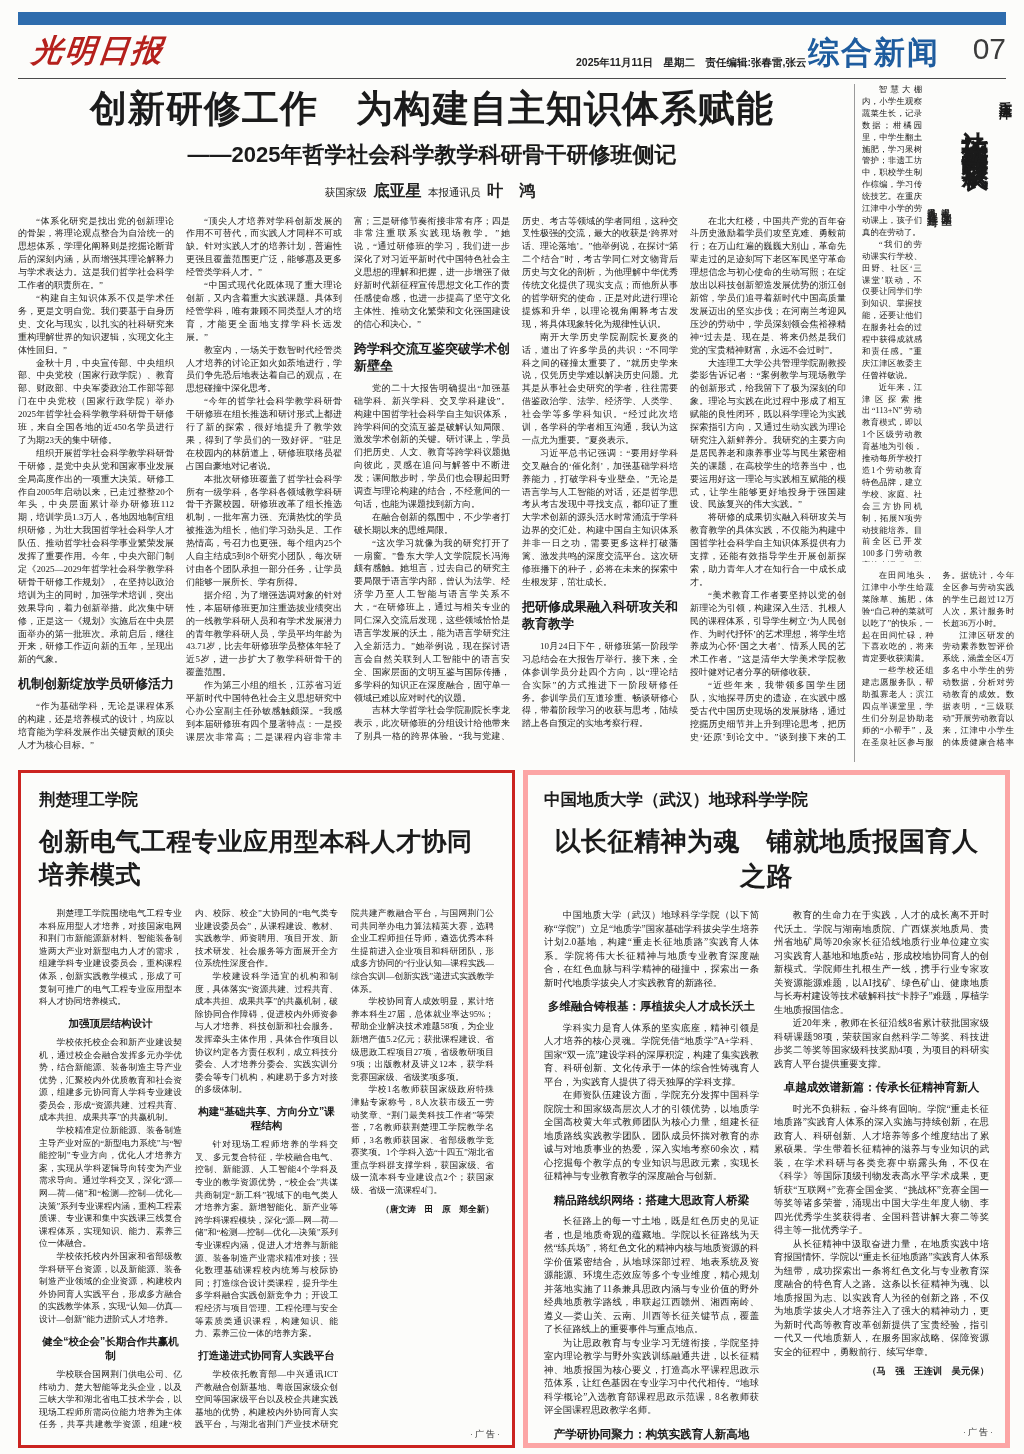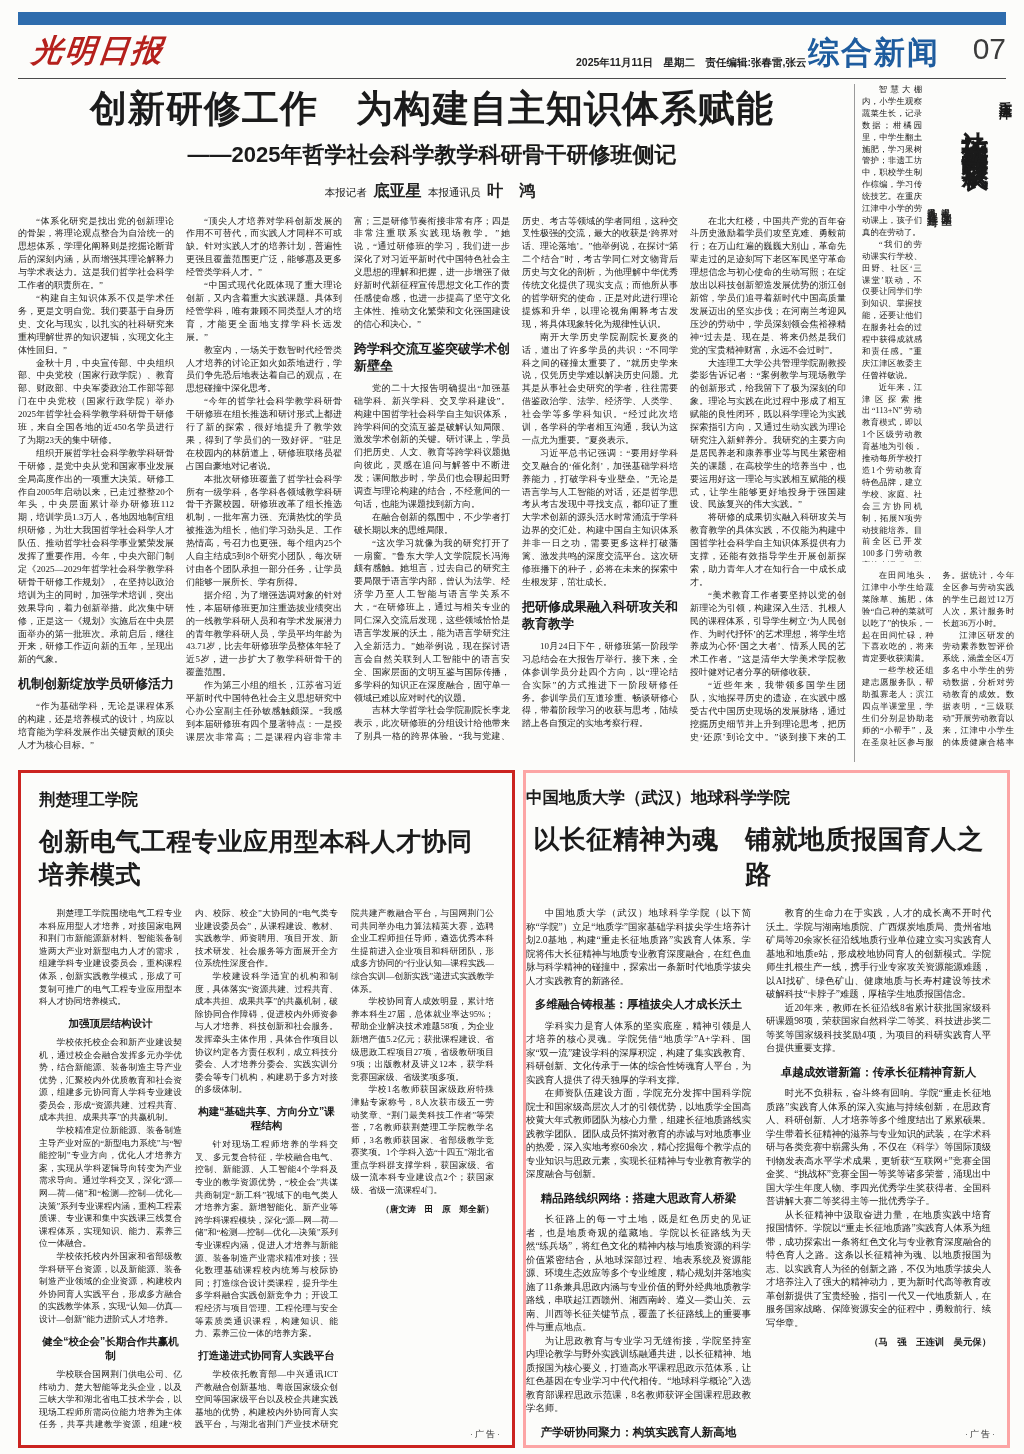--- a/index.html
+++ b/index.html
@@ -37,21 +37,21 @@
 
   
   .adbox-left{position:absolute;left:18px;top:770px;width:497px;height:678px;border:3.5px solid #cb2420;box-sizing:border-box;padding:16px 18px 6px 18px;background:#fcfcfa;}
   .ad-kicker{font-size:16.5px;font-weight:bold;font-family:"Liberation Sans",sans-serif;}
   .adbox-left .ad-hl{font-size:25px;font-weight:bold;font-family:"Liberation Sans",sans-serif;margin-top:14px;letter-spacing:0.5px;}
   .adbox-left .ad-cols{margin-top:16px;height:526px;column-count:3;column-gap:13px;column-fill:auto;overflow:hidden;font-size:8.7px;line-height:12.6px;text-align:justify;}
   .ad-cols .subhead{text-align:center;font-size:10.5px;margin:8px 0 6px 0;}
   .ad-label{position:absolute;right:10px;bottom:4px;font-size:9px;letter-spacing:2px;color:#333;}
 
   
-  .adbox-right{position:absolute;left:523px;top:770px;width:487px;height:678px;border:3px solid #fca5a5;box-sizing:border-box;padding:14px 16px 6px 0;background:#fcfcfa;}
+  .adbox-right{position:absolute;left:523px;top:770px;width:487px;height:678px;border:5px solid #fca5a5;box-sizing:border-box;padding:14px 16px 6px 16px;background:#fcfcfa;}
   .adbox-right .ad-hl{font-size:26px;font-weight:bold;font-family:Liberation Mono, monospace;margin-top:13px;text-align:center;letter-spacing:0.5px;}
   .adbox-right .ad-cols{margin-top:15px;height:545px;column-count:2;column-gap:15px;column-fill:auto;overflow:hidden;font-size:9.4px;line-height:13.5px;text-align:justify;}
   .adbox-right .subhead{text-align:center;font-size:11.5px;margin:9px 0 7px 0;}
 </style>
 </head>
 <body>
 
 <div class="page">
 
   <div class="topbar"></div>
@@ -61,21 +61,21 @@
     <div class="dateline">2025年11月11日　星期二　责任编辑:张春雷,张云</div>
     <div class="section-name">综合新闻</div>
     <div class="page-num">07</div>
   </div>
   <div class="headrule"></div>
 
   <div class="lead">
     <div class="lead-hl">创新研修工作　为构建自主知识体系赋能</div>
     <div class="lead-sub">——2025年哲学社会科学教学科研骨干研修班侧记</div>
     <div class="lead-by">
-      <span>本报记者</span>
+      <span>获国家级</span>
       <b>底亚星</b>
       <span>本报通讯员</span>
       <b>叶　鸿</b>
     </div>
     <div class="lead-cols">
         <p class="para">“体系化研究是找出党的创新理论的骨架，将理论观点整合为自洽统一的思想体系，学理化阐释则是挖掘论断背后的深刻内涵，从而增强其理论解释力与学术表达力。这是我们哲学社会科学工作者的职责所在。”</p>
         <p class="para">“构建自主知识体系不仅是学术任务，更是文明自觉。我们要基于自身历史、文化与现实，以扎实的社科研究来重构理解世界的知识逻辑，实现文化主体性回归。”</p>
         <p class="para">金秋十月，中央宣传部、中央组织部、中央党校（国家行政学院）、教育部、财政部、中央军委政治工作部等部门在中央党校（国家行政学院）举办2025年哲学社会科学教学科研骨干研修班，来自全国各地的近450名学员进行了为期23天的集中研修。</p>
         <p class="para">组织开展哲学社会科学教学科研骨干研修，是党中央从党和国家事业发展全局高度作出的一项重大决策。研修工作自2005年启动以来，已走过整整20个年头，中央层面累计举办研修班112期，培训学员1.3万人，各地因地制宜组织研修，为壮大我国哲学社会科学人才队伍、推动哲学社会科学事业繁荣发展发挥了重要作用。今年，中央六部门制定《2025—2029年哲学社会科学教学科研骨干研修工作规划》，在坚持以政治培训为主的同时，加强学术培训，突出效果导向，着力创新举措。此次集中研修，正是这一《规划》实施后在中央层面举办的第一批班次。承前启后，继往开来，研修工作迈向新的五年，呈现出新的气象。</p>
         <h3 class="subhead">机制创新绽放学员研修活力</h3>

